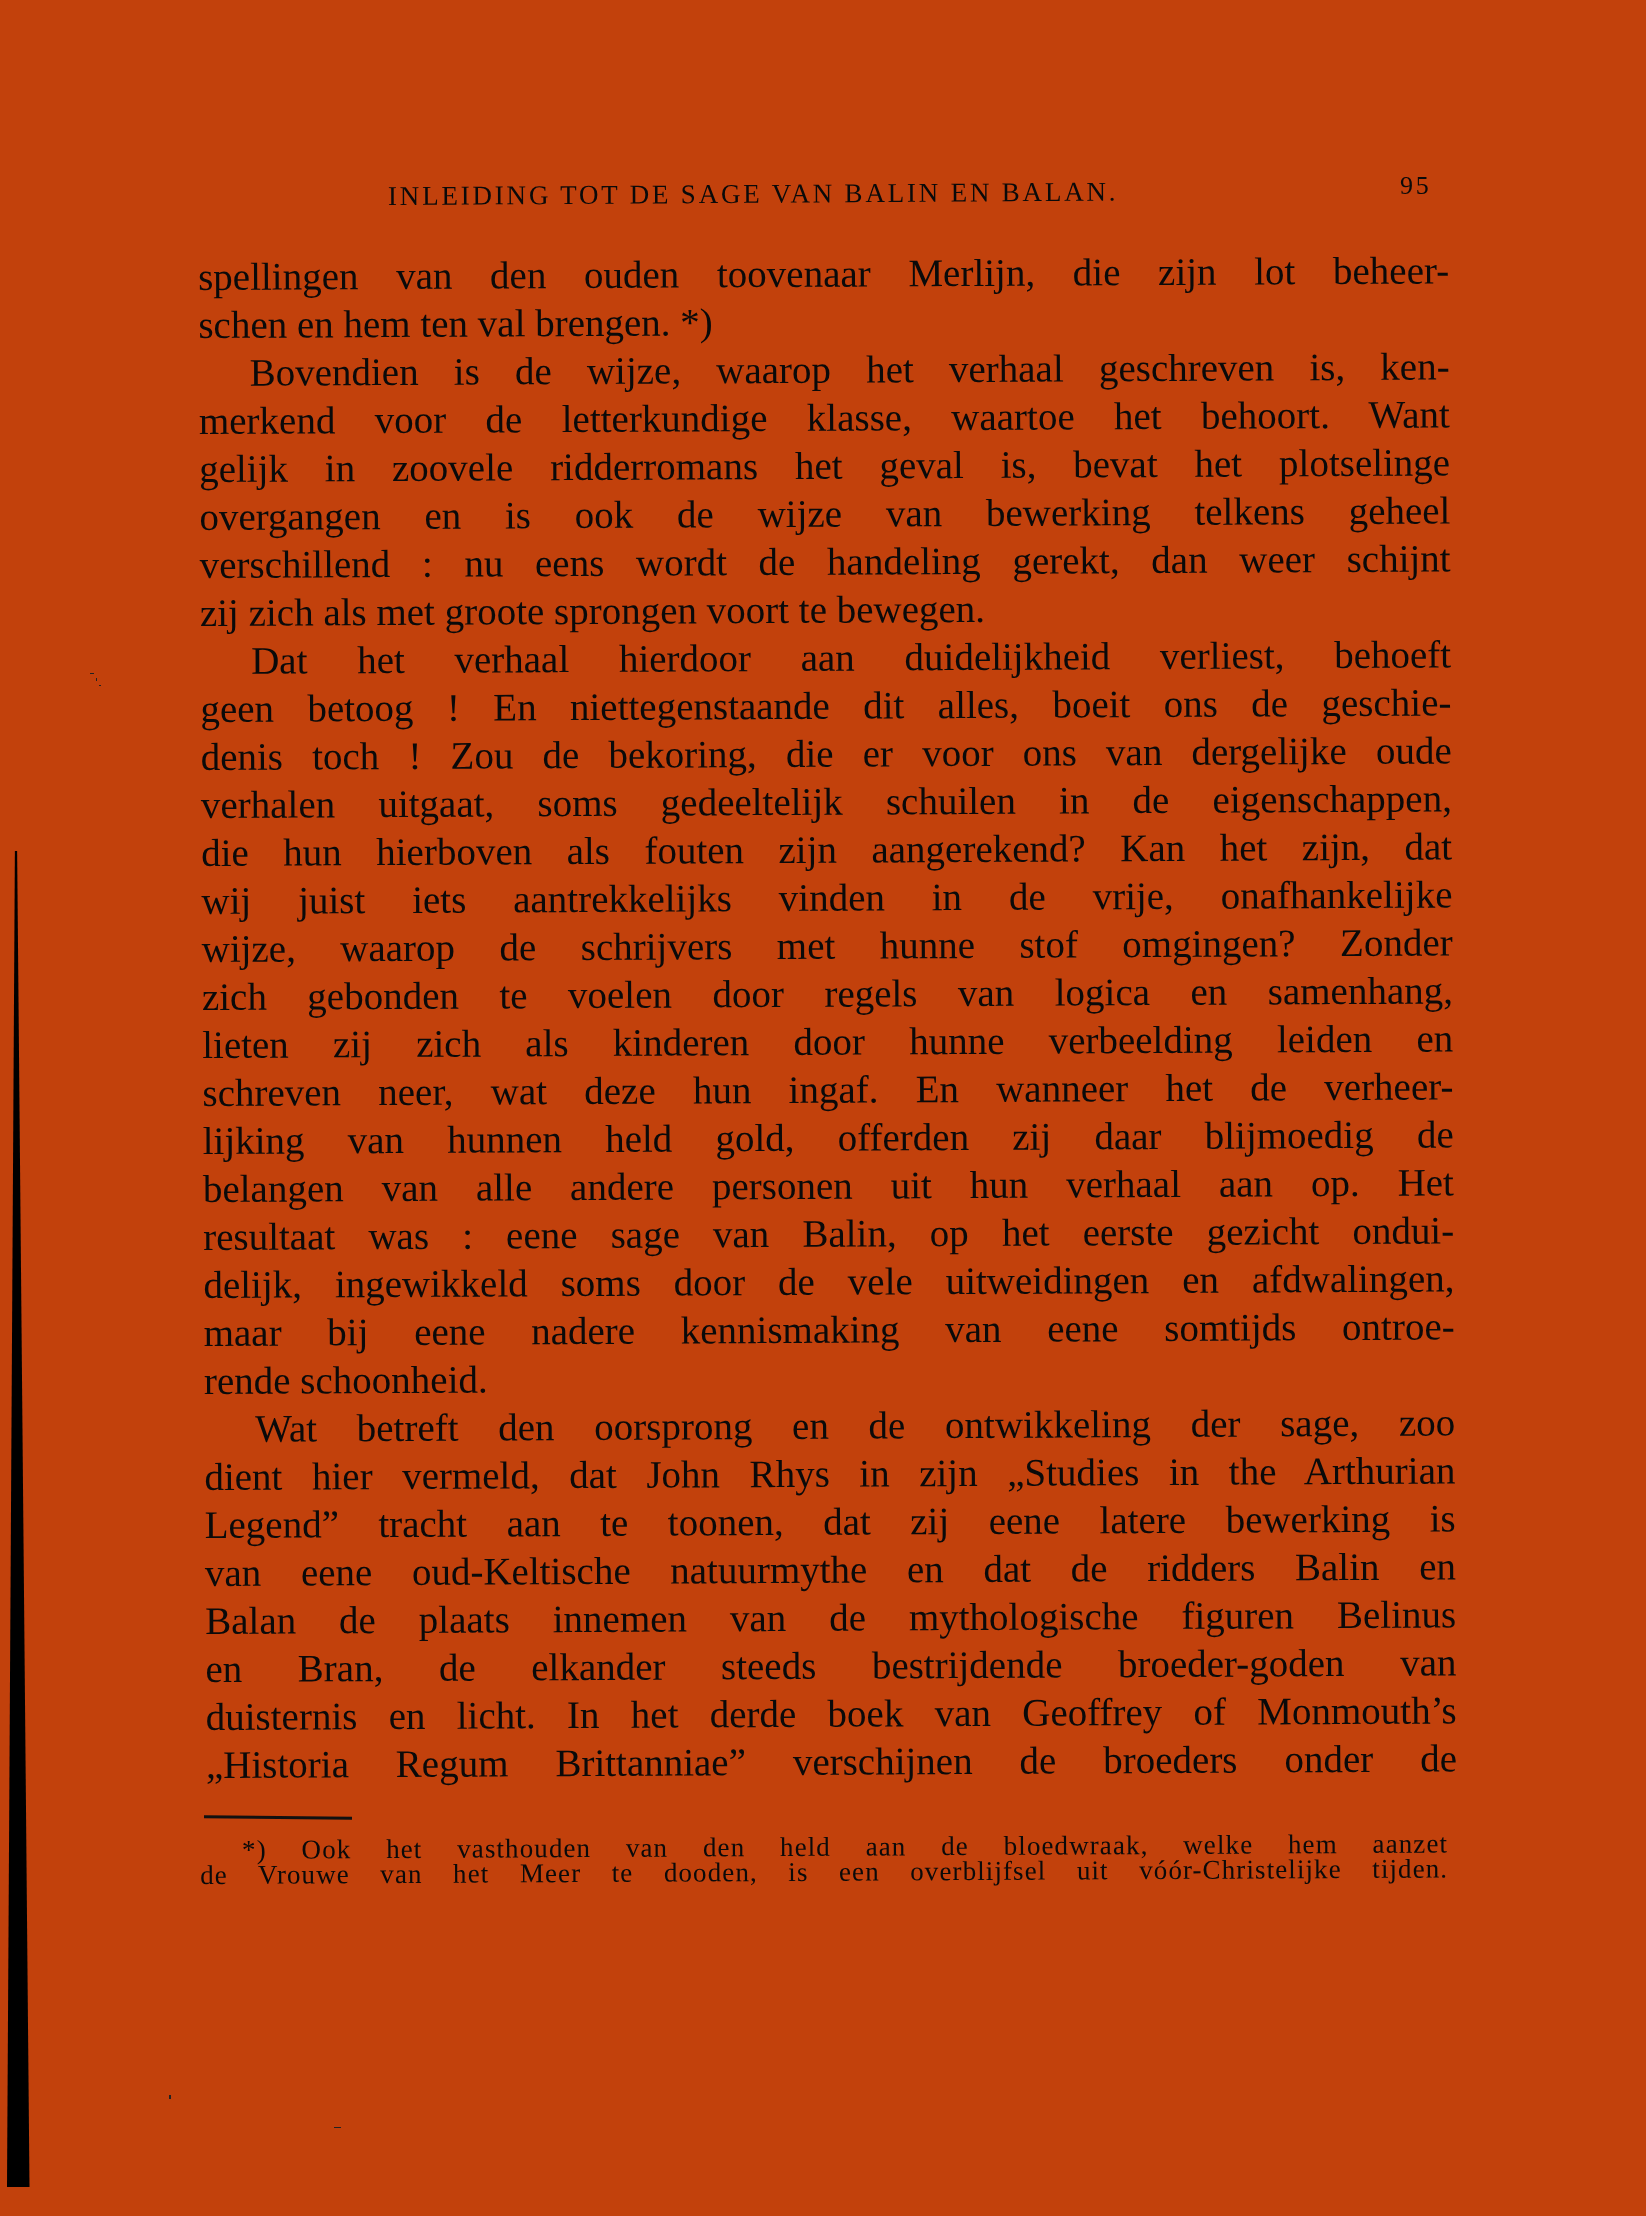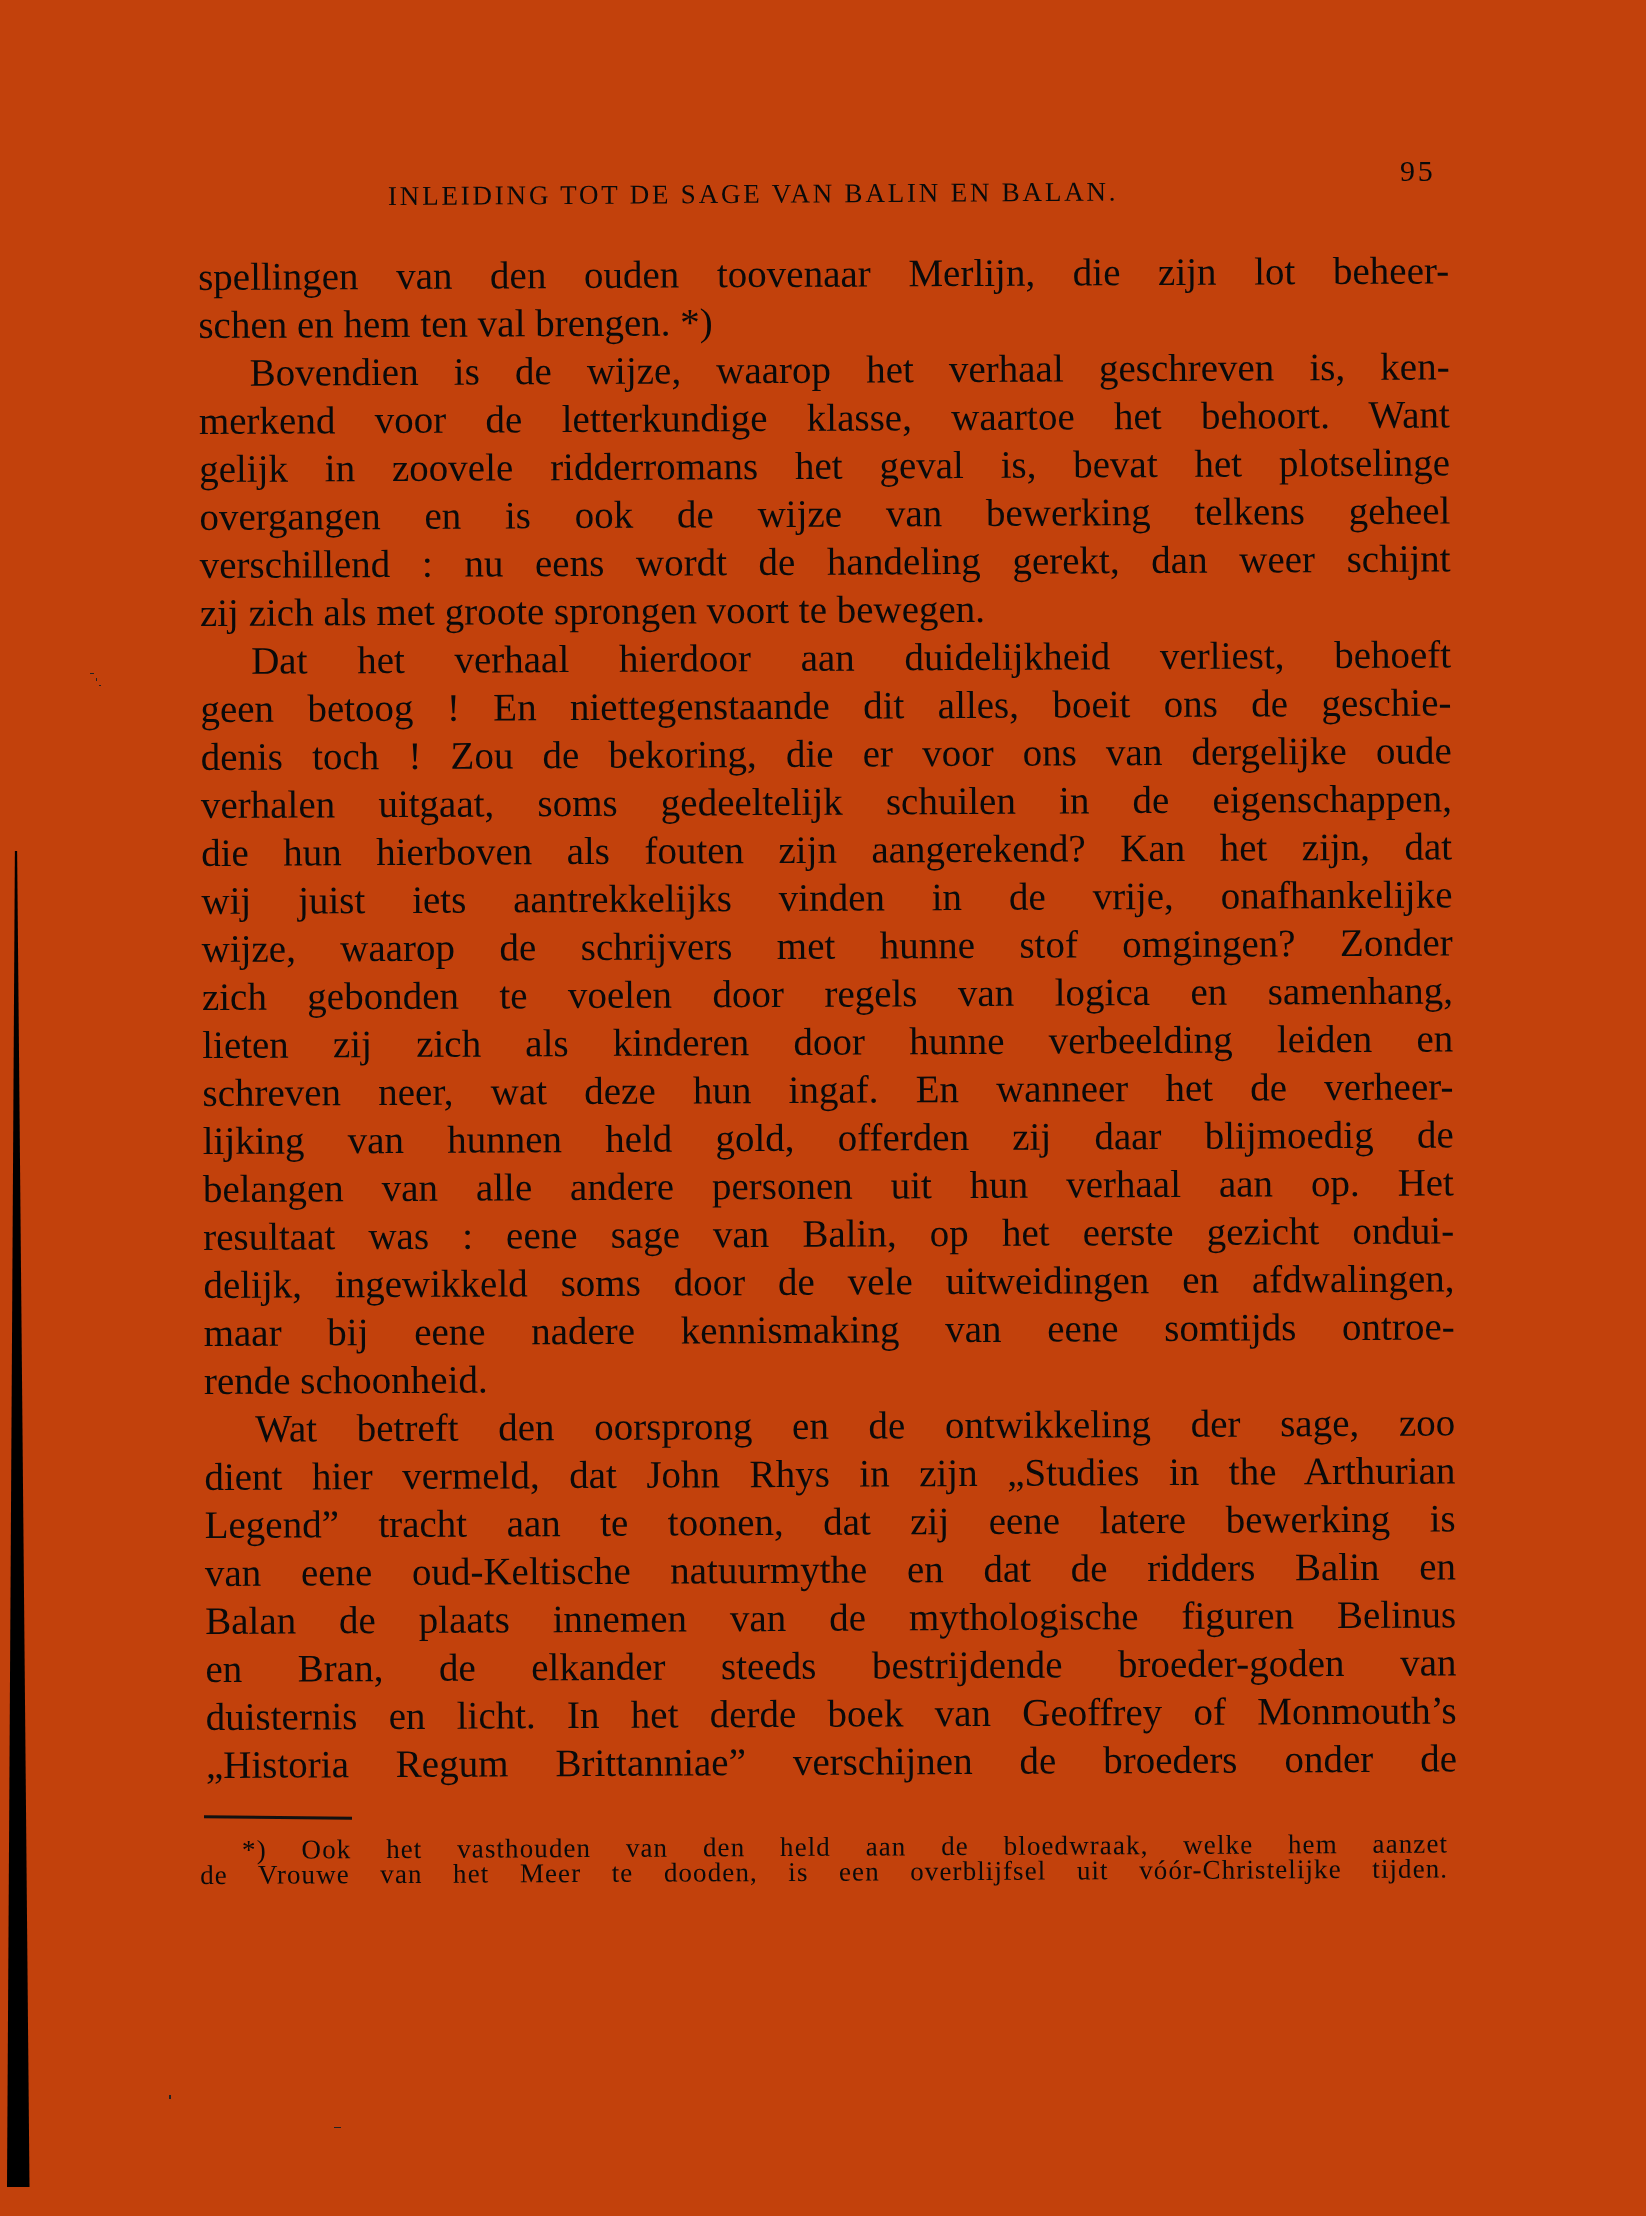--- a/index.html
+++ b/index.html
@@ -42,22 +42,22 @@
       font-variant: small-caps;
       text-transform: uppercase;
       font-weight: normal;
       white-space: nowrap;
       transform: rotate(-0.35deg);
       transform-origin: left center;
     }
     .page-number {
       position: absolute;
       left: 1400px;
-      top: 154px;
-      font-size: 30px;
+      top: 171px;
+      font-size: 26px;
       letter-spacing: 2.8px;
       white-space: nowrap;
       text-align: center;
     }
 
     .body-text {
       position: absolute;
       left: 198px;
       top: 253px;
       width: 1251px;

